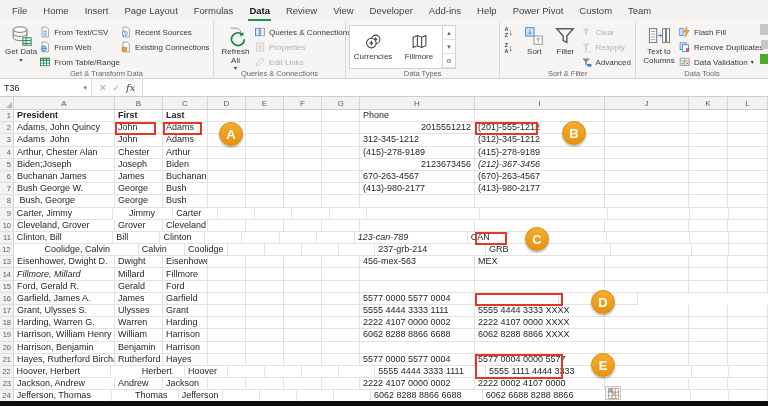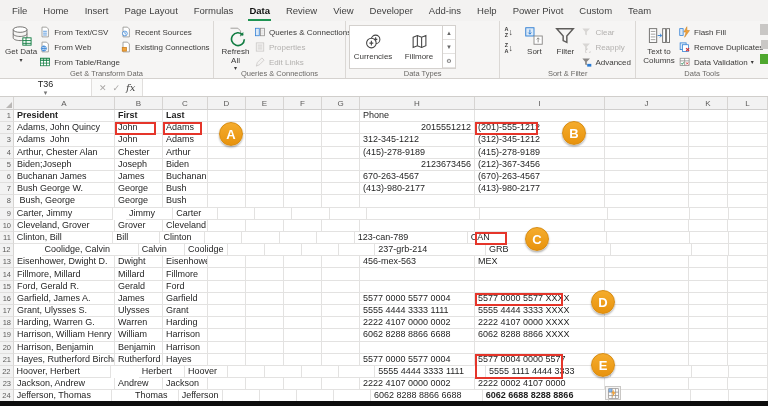--- a/index.html
+++ b/index.html
@@ -42,21 +42,21 @@
     justify-content:center; border-bottom:1px solid #e4e2e0; cursor:default; }
   .azbtn { display:flex; align-items:center; height:15px; padding:0 1px; cursor:default; }
   .azletters { font-size:5.5px; line-height:5.5px; font-weight:700; color:#3b3a39; text-align:center; }
   .azarrow { font-size:9px; color:#3b3a39; line-height:9px; }
   .cutoff { position:absolute; background:#c9c7c5; }
   .cutoff.green { background:#4ea72e; }
   
   .fbar { position:absolute; top:79px; left:0; right:0; height:18px; background:#fafaf9;
     border-bottom:1px solid #d0cecb; display:flex; align-items:stretch; }
   .namebox { width:92px; background:#fff; border-right:1px solid #e1dfdd;
-    display:flex; align-items:center; font-size:9px; color:#222; padding:0 4px;flex-direction:column; }
+    display:flex; align-items:center; font-size:9px; color:#222; padding:0 4px; }
   .namebox .nb-text { flex:1; }
   .namebox .nb-chev { font-size:7px; color:#777; }
   .fbtns { display:flex; align-items:center; gap:6px; padding:0 7px;
     border-right:1px solid #e1dfdd; }
   .fbtns .g { color:#a9a7a5; font-size:9px; cursor:default; }
   .fx { font-family:"DejaVu Serif", serif; font-style:italic; font-size:10px; color:#444; cursor:default; }
   .finput { flex:1; background:#fff; font-size:9px; color:#222; padding:0 4px;
     display:flex; align-items:center; }
   
   .sheet { position:absolute; top:97px; left:0; right:0; bottom:0; background:#fff; }
@@ -420,21 +420,21 @@
         <div class="grow">
           <div class="rowhead">5</div>
           <div class="cell" style="width: 101px;">Biden;Joseph</div>
           <div class="cell" style="width: 48px;">Joseph</div>
           <div class="cell" style="width: 45px;">Biden</div>
           <div class="cell" style="width: 38px;"></div>
           <div class="cell" style="width: 38px;"></div>
           <div class="cell" style="width: 38px;"></div>
           <div class="cell" style="width: 38px;"></div>
           <div class="cell r" style="width: 115px;">2123673456</div>
-          <div class="cell" style="width: 130px;">(212)-367-3456</div>
+          <div class="cell" style="width: 130px; font-style: italic;">(212)-367-3456</div>
           <div class="cell" style="width: 84px;"></div>
           <div class="cell" style="width: 39px;"></div>
           <div class="cell" style="width: 40px;"></div>
         </div>
         <div class="grow">
           <div class="rowhead">6</div>
           <div class="cell" style="width: 101px;">Buchanan James</div>
           <div class="cell" style="width: 48px;">James</div>
           <div class="cell" style="width: 45px;">Buchanan</div>
           <div class="cell" style="width: 38px;"></div>
@@ -509,21 +509,21 @@
         </div>
         <div class="grow">
           <div class="rowhead">11</div>
           <div class="cell" style="width: 101px;">Clinton, Bill</div>
           <div class="cell" style="width: 48px;">Bill</div>
           <div class="cell" style="width: 45px;">Clinton</div>
           <div class="cell" style="width: 38px;"></div>
           <div class="cell" style="width: 38px;"></div>
           <div class="cell" style="width: 38px;"></div>
           <div class="cell" style="width: 38px;"></div>
-          <div class="cell" style="width: 115px;">123-can-789</div>
+          <div class="cell" style="width: 115px; font-style: italic;">123-can-789</div>
           <div class="cell" style="width: 142px;">CAN</div>
           <div class="cell" style="width: 84px;"></div>
           <div class="cell" style="width: 39px;"></div>
           <div class="cell" style="width: 40px;"></div>
         </div>
         <div class="grow">
           <div class="rowhead">12</div>
           <div class="cell" style="width: 101px; margin-left: 28px;">Coolidge, Calvin</div>
           <div class="cell" style="width: 48px;">Calvin</div>
           <div class="cell" style="width: 45px;">Coolidge</div>
@@ -547,21 +547,21 @@
           <div class="cell" style="width: 38px;"></div>
           <div class="cell" style="width: 38px;"></div>
           <div class="cell" style="width: 115px;">456-mex-563</div>
           <div class="cell" style="width: 130px;">MEX</div>
           <div class="cell" style="width: 84px;"></div>
           <div class="cell" style="width: 39px;"></div>
           <div class="cell" style="width: 40px;"></div>
         </div>
         <div class="grow">
           <div class="rowhead">14</div>
-          <div class="cell" style="width: 101px;">Fillmore, Millard</div>
+          <div class="cell" style="width: 101px; font-style: italic;">Fillmore, Millard</div>
           <div class="cell" style="width: 48px;">Millard</div>
           <div class="cell" style="width: 45px;">Fillmore</div>
           <div class="cell" style="width: 38px;"></div>
           <div class="cell" style="width: 38px;"></div>
           <div class="cell" style="width: 38px;"></div>
           <div class="cell" style="width: 38px;"></div>
           <div class="cell" style="width: 115px;"></div>
           <div class="cell" style="width: 130px;"></div>
           <div class="cell" style="width: 84px;"></div>
           <div class="cell" style="width: 39px;"></div>
@@ -585,21 +585,20 @@
         <div class="grow">
           <div class="rowhead">16</div>
           <div class="cell" style="width: 101px;">Garfield, James A.</div>
           <div class="cell" style="width: 48px;">James</div>
           <div class="cell" style="width: 45px;">Garfield</div>
           <div class="cell" style="width: 38px;"></div>
           <div class="cell" style="width: 38px;"></div>
           <div class="cell" style="width: 38px;"></div>
           <div class="cell" style="width: 38px;"></div>
           <div class="cell" style="width: 115px;">5577 0000 5577 0004</div>
-          <div class="cell" style="width: 130px;">5577 0000 5577 XXXX</div>
           <div class="cell" style="width: 84px;"></div>
           <div class="cell" style="width: 39px;"></div>
           <div class="cell" style="width: 40px;"></div>
         </div>
         <div class="grow">
           <div class="rowhead">17</div>
           <div class="cell" style="width: 101px;">Grant, Ulysses S.</div>
           <div class="cell" style="width: 48px;">Ulysses</div>
           <div class="cell" style="width: 45px;">Grant</div>
           <div class="cell" style="width: 38px;"></div>
@@ -705,21 +704,21 @@
         <div class="grow">
           <div class="rowhead">24</div>
           <div class="cell" style="width: 101px;">Jefferson, Thomas</div>
           <div class="cell" style="width: 48px; margin-left: 20px;">Thomas</div>
           <div class="cell" style="width: 45px;">Jefferson</div>
           <div class="cell" style="width: 38px;"></div>
           <div class="cell" style="width: 38px;"></div>
           <div class="cell" style="width: 38px;"></div>
           <div class="cell" style="width: 38px;"></div>
           <div class="cell" style="width: 115px;">6062 8288 8866 6688</div>
-          <div class="cell" style="width: 130px; font-weight: bold;">6062 6688 8288 8866</div>
+          <div class="cell" style="width: 130px;">6062 6688 8288 8866</div>
           <div class="cell" style="width: 84px;"></div>
           <div class="cell" style="width: 39px;"></div>
           <div class="cell" style="width: 40px;"></div>
         </div>
       </div>
   </div>
 
   <div class="redbox" style="left:115px; top:122px; width:41px; height:13px"></div>
   <div class="redbox" style="left:163px; top:122px; width:39px; height:13px"></div>
   <div class="redbox" style="left:475px; top:122px; width:63px; height:13px"></div>

